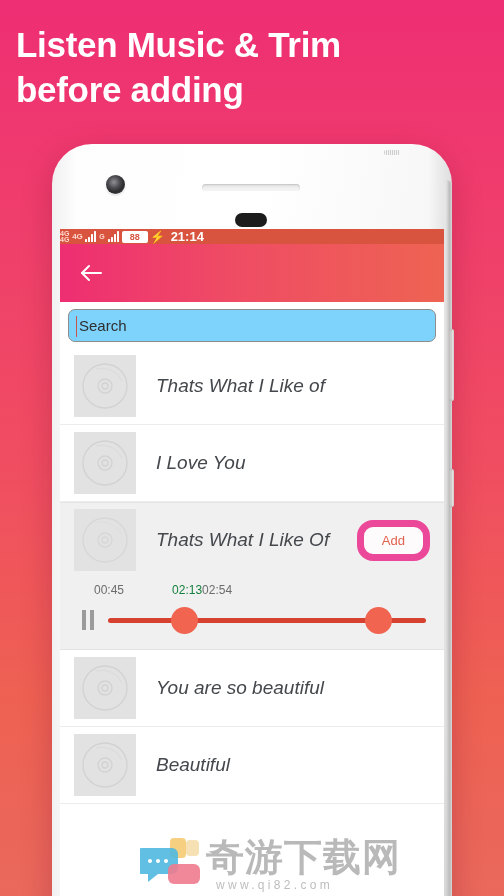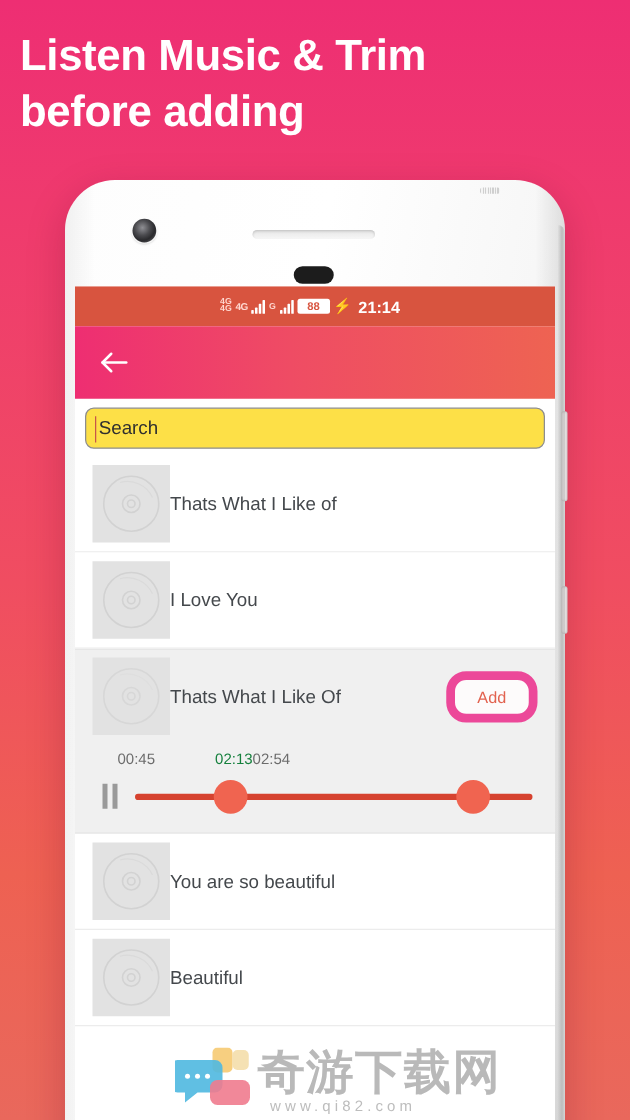--- a/index.html
+++ b/index.html
@@ -128,25 +128,25 @@
     top: 85px;
     width: 384px;
     height: 705px;
     background: #ffffff;
     overflow: hidden;
   }
 
   
   .statusbar {
     position: relative;
-    height: 32px;
+    height: 15px;
     background: #d8543f;
     display: flex;
     align-items: center;
-    justify-content: center;
+    justify-content: flex-start;
     padding-right: 8px;
     box-sizing: border-box;
   }
   .sb-group {
     display: flex;
     align-items: center;
     gap: 3px;
   }
   .sb-4g-stack {
     display: flex;
@@ -237,21 +237,21 @@
   
   .search-wrap {
     padding: 7px 8px 6px 8px;
     background: #ffffff;
   }
   .search-box {
     position: relative;
     height: 33px;
     border: 1px solid #8d8d8d;
     border-radius: 7px;
-    background: #fde047;
+    background: #7dd3fc;
     display: flex;
     align-items: center;
     padding-left: 8px;
     box-sizing: border-box;
   }
   .search-caret {
     position: absolute;
     left: 7px;
     top: 6px;
     width: 1px;
@@ -280,23 +280,25 @@
   }
   .thumb {
     width: 62px;
     height: 62px;
     background: #e2e2e2;
     flex: 0 0 auto;
     position: relative;
   }
   .thumb svg { position: absolute; left: 0; top: 0; }
   .row-title {
-    font-size: 15px;
+    font-size: 19px;
     color: #44484c;
+    margin-left: 20px;
     flex: 1 1 auto;
+    font-style: italic;
   }
 
   
   .player {
     background: #f0f0f0;
     border-bottom: 1px solid #e2e2e2;
     border-top: 1px solid #e6e6e6;
     padding-bottom: 10px;
   }
   .player-head {

